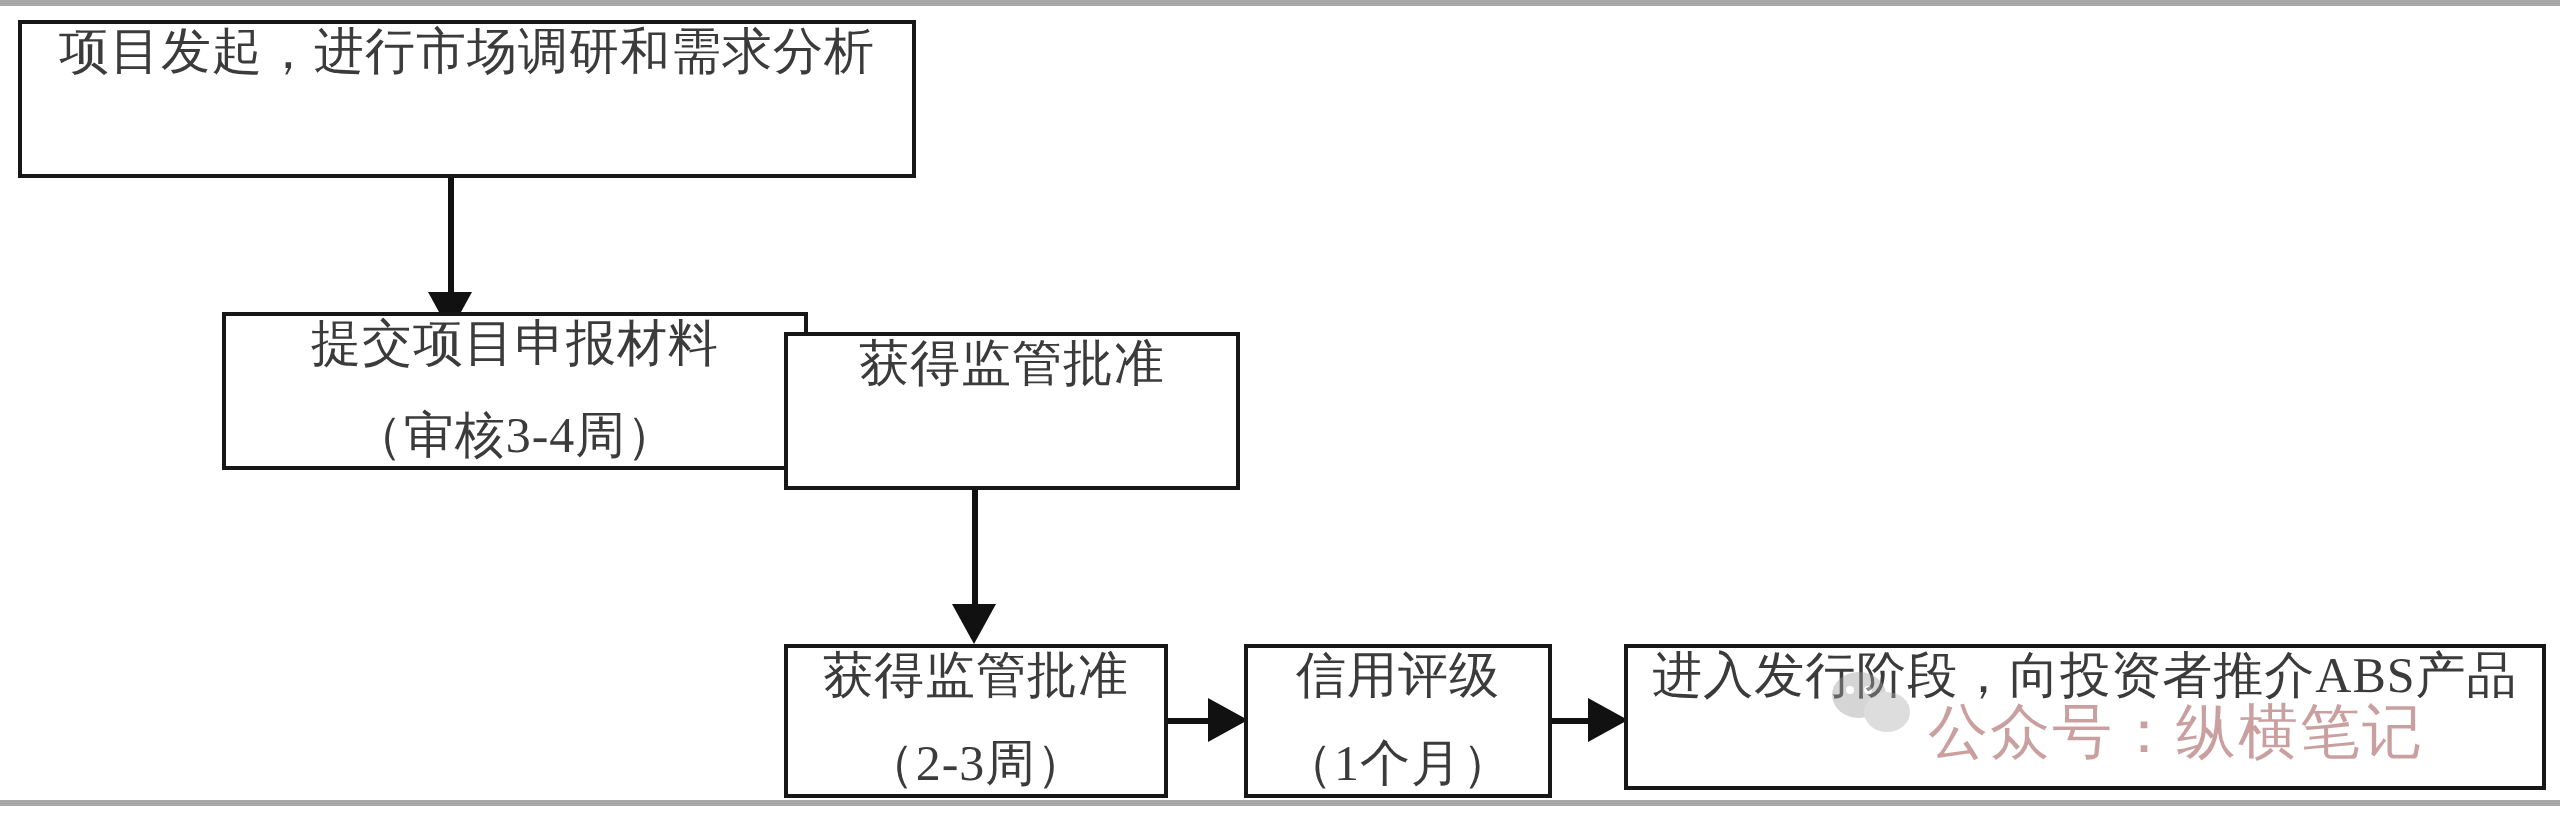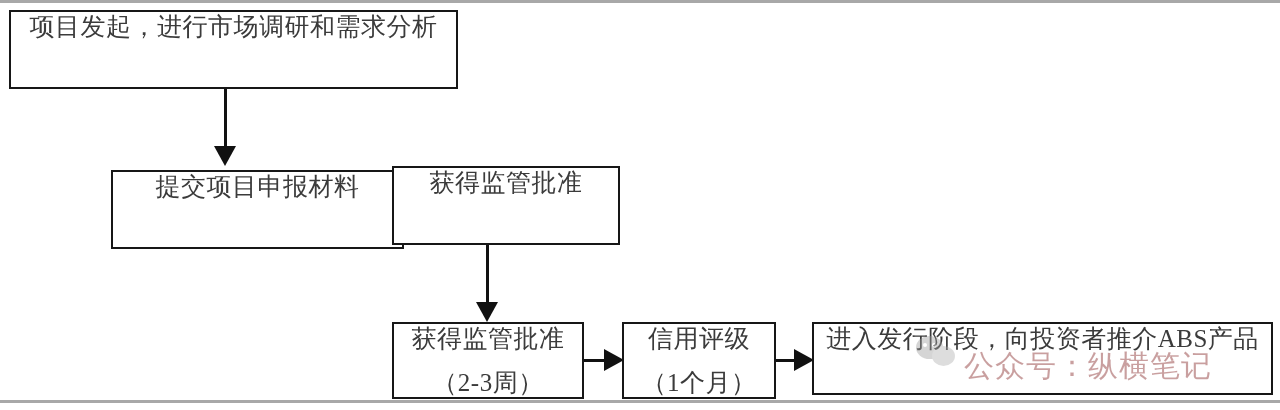--- a/index.html
+++ b/index.html
@@ -40,21 +40,21 @@
     text-align: center;
     line-height: 1.18;
     font-size: 25px;
     letter-spacing: 0.5px;
     z-index: 3;
   }
   .node .l2 { display: block; }
 
   
   #node-1 { left: 9px;   top: 10px;  width: 449px; height: 79px; }
-  #node-2 { left: 111px; top: 170px; width: 293px; height: 79px; }
+  #node-2 { left: 111px; top: 156px; width: 293px; height: 79px; }
   #node-3 { left: 392px; top: 166px; width: 228px; height: 79px; }
   #node-4 { left: 392px; top: 322px; width: 192px; height: 77px; }
   #node-5 { left: 622px; top: 322px; width: 154px; height: 77px; }
   #node-6 { left: 812px; top: 322px; width: 461px; height: 73px; }
 
   
   .conn { position: absolute; z-index: 2; }
   .vline { background: #111111; width: 3px; }
   .hline { background: #111111; height: 3px; }
 
@@ -113,20 +113,21 @@
 
   <div class="rule top"></div>
   <div class="rule bottom"></div>
 
   <div class="node" id="node-1">
     <span class="l1">项目发起，进行市场调研和需求分析</span>
   </div>
 
   <div class="node" id="node-2">
     <span class="l1">提交项目申报材料</span>
+    <span class="l2">（审核3-4周）</span>
   </div>
 
   <div class="node" id="node-3">
     <span class="l1">获得监管批准</span>
   </div>
 
   <div class="node" id="node-4">
     <span class="l1">获得监管批准</span>
     <span class="l2">（2-3周）</span>
   </div>

